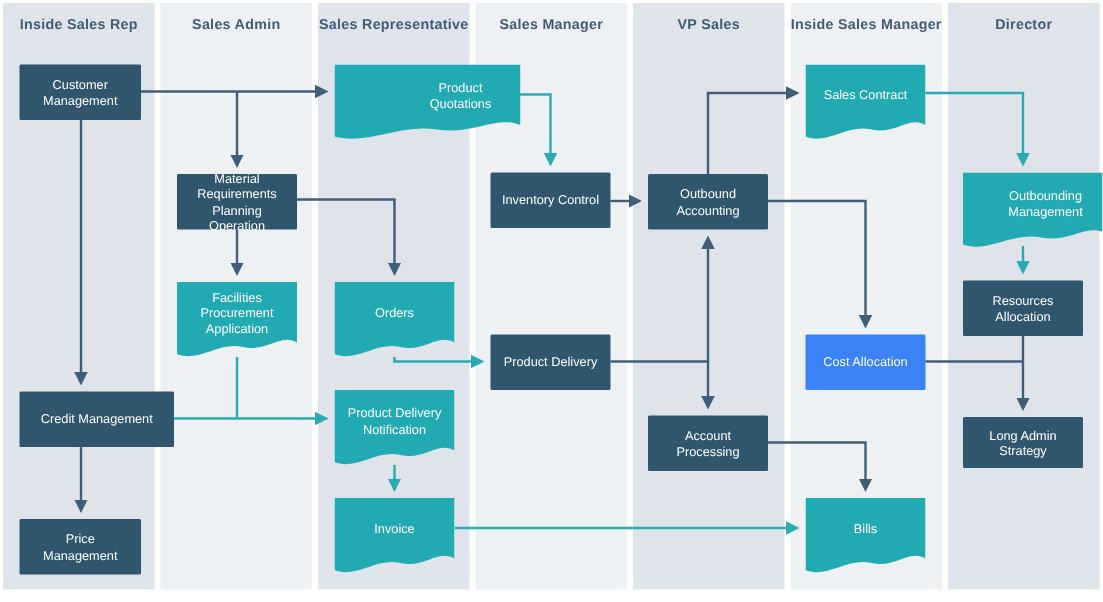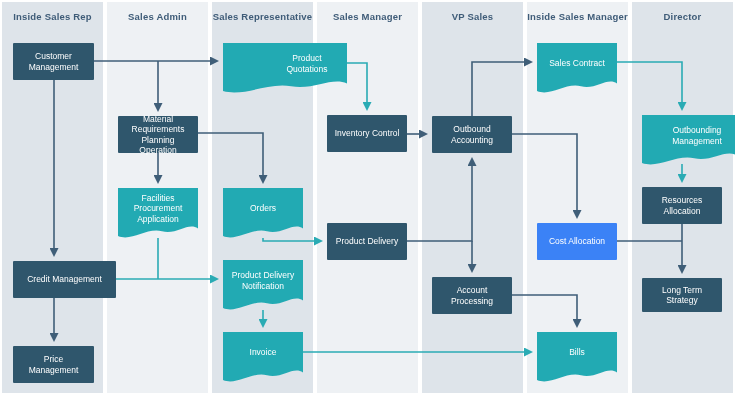--- a/index.html
+++ b/index.html
@@ -153,16 +153,16 @@
       <div class="node document" style="left: 642px; top: 115px; width: 80px; height: 50px; padding-left: 15px;">
         <svg class="doc-shape" viewBox="0 0 80 52" preserveAspectRatio="none">
           <path d="M0 0 H80 V42 C70 35, 59 49, 44 45 C28 41, 14 56, 0 50 Z" fill="#22aab3"></path>
         </svg>
         <span class="label">Outbounding Management</span>
       </div>
       <div class="node process" style="left: 642px; top: 187px; width: 80px; height: 37px; background: rgb(47, 86, 108); align-items: center;">
         <span class="label">Resources Allocation</span>
       </div>
       <div class="node process" style="left: 642px; top: 278px; width: 80px; height: 34px; background: rgb(47, 86, 108);">
-        <span class="label">Long Term Strategy</span>
+        <span class="label">Long Admin Strategy</span>
       </div>
     </div>
 </div>
 
 </body></html>

